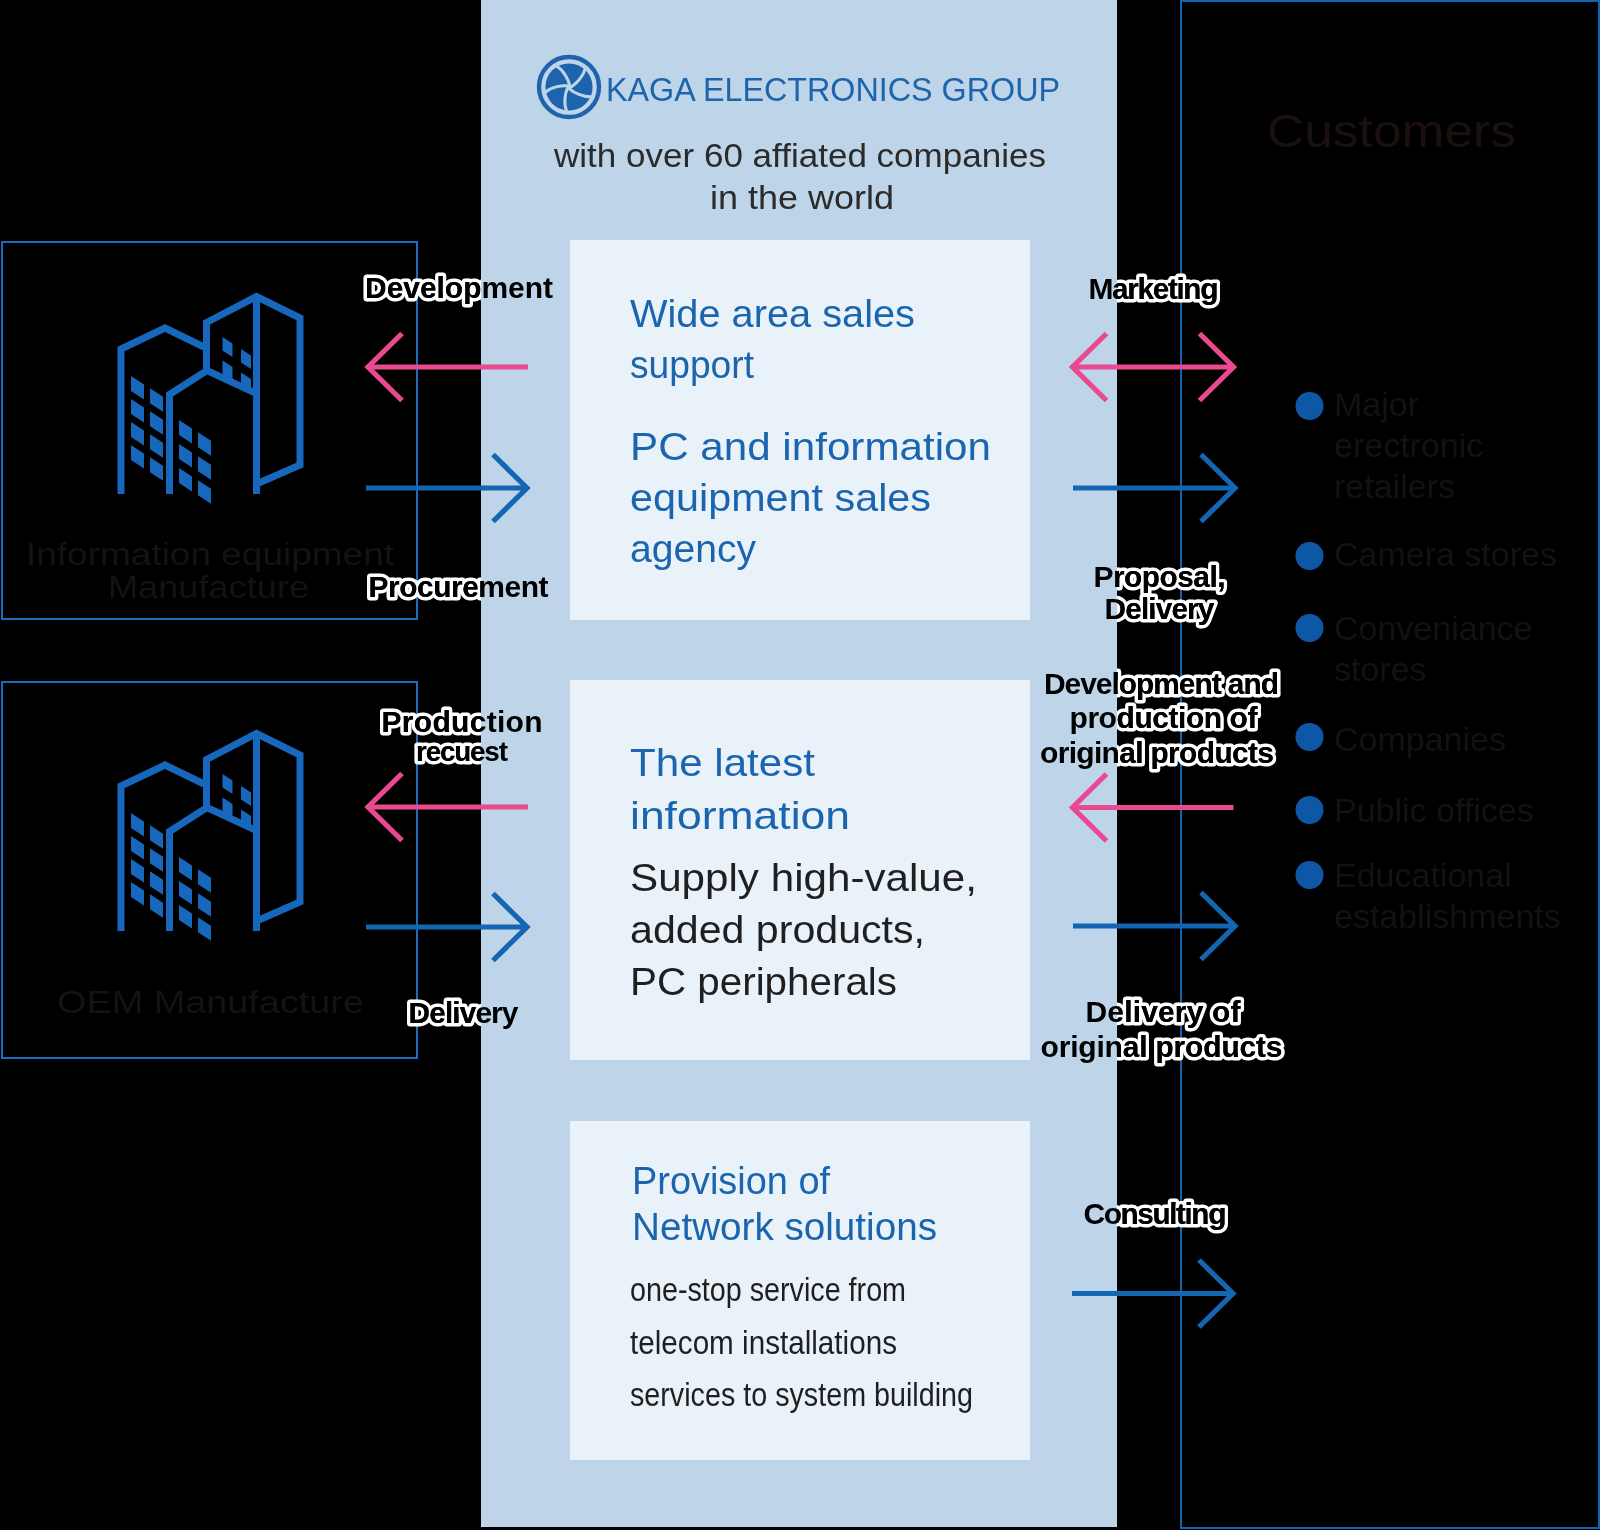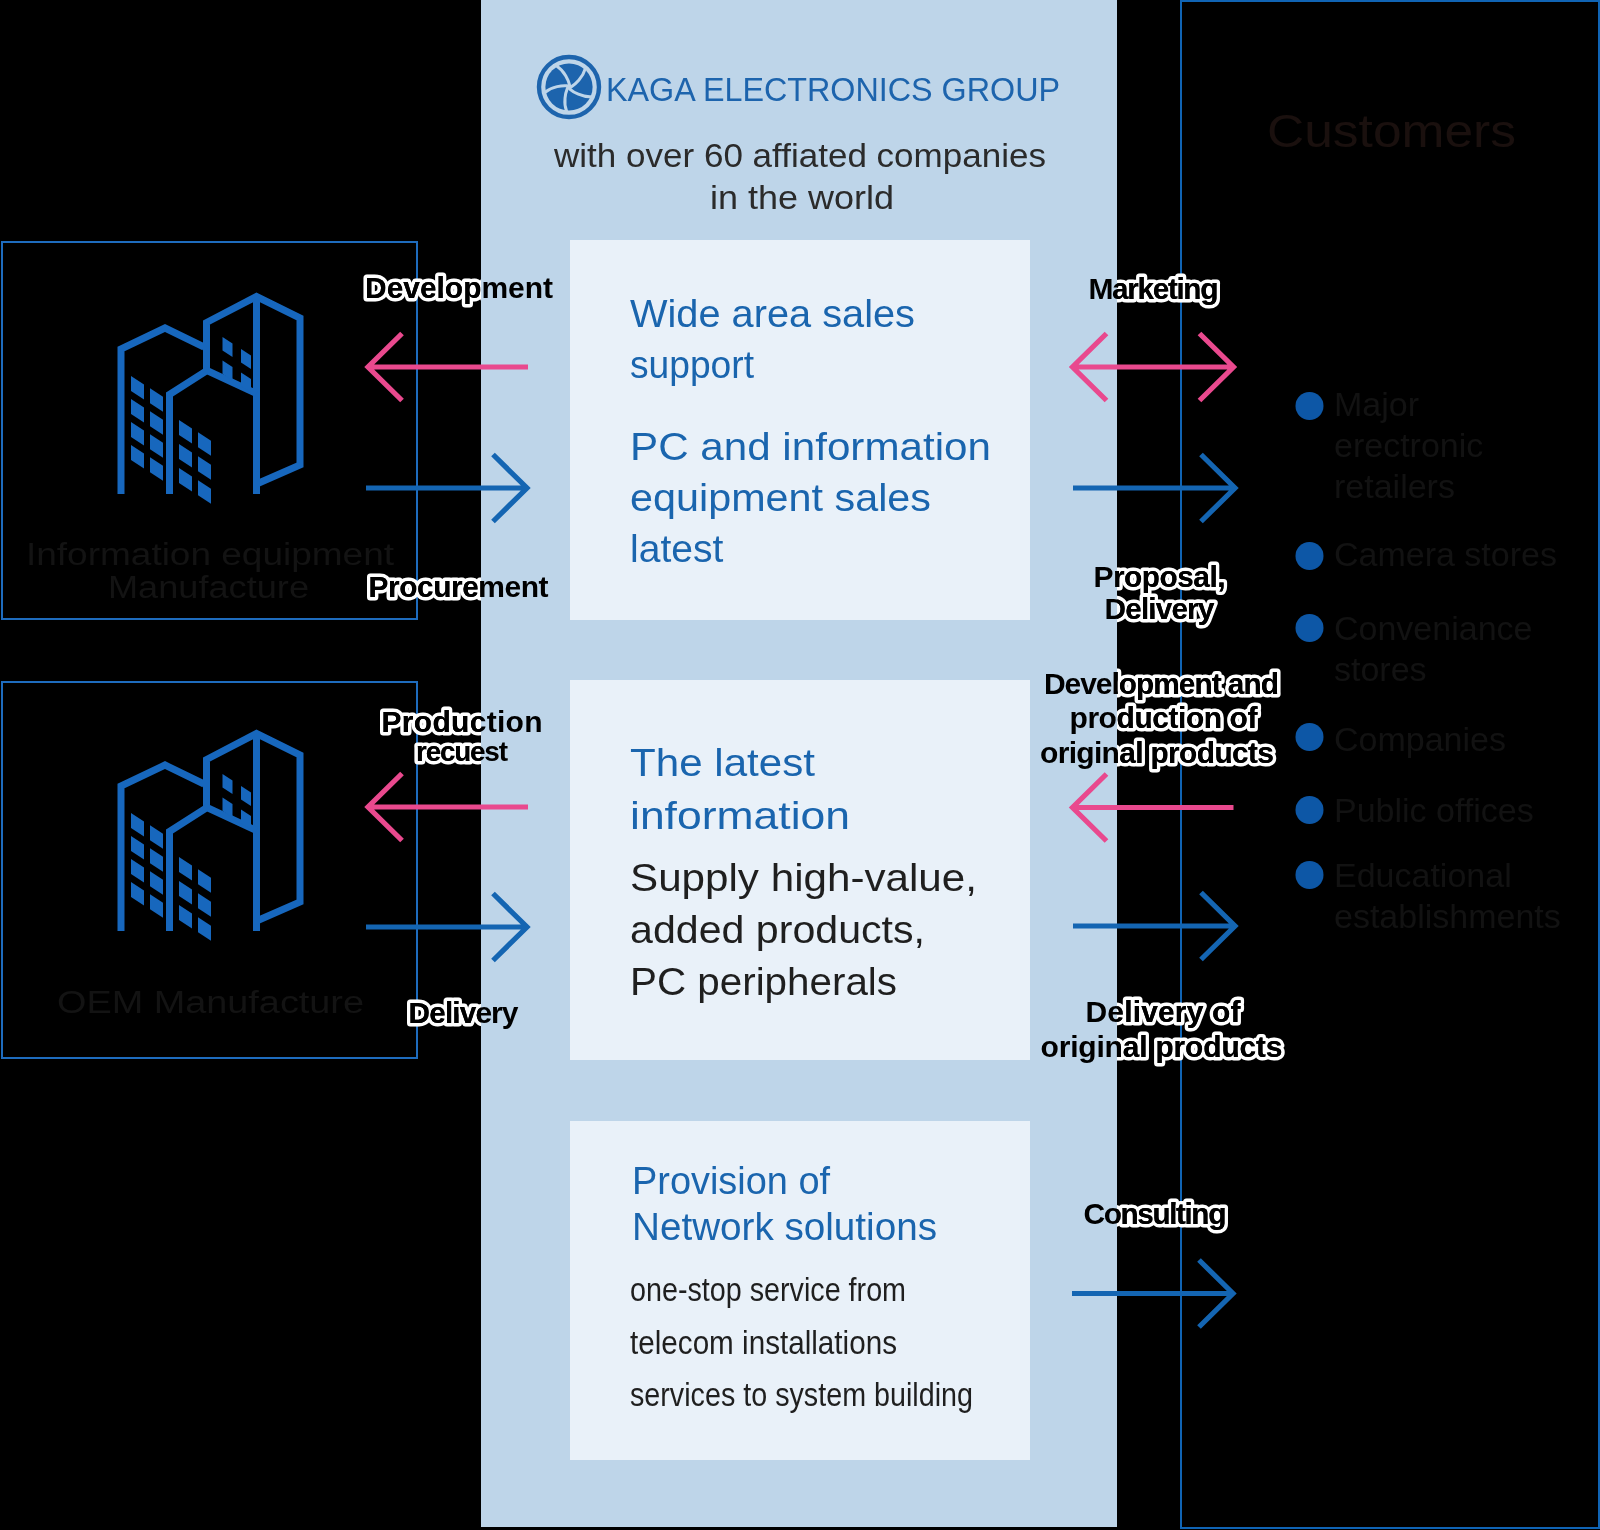--- a/index.html
+++ b/index.html
@@ -53,21 +53,21 @@
   <div id="boxB" class="abs wbox"></div>
   <div id="boxC" class="abs wbox"></div>
 
   <div class="ln" id="s1" style="left:554px;top:134px;font-size:34px;line-height:42px;color:#2b2b2b;transform:scaleX(1.0303);">with over 60 affiated companies</div>
   <div class="ln" id="s2" style="left:710px;top:176px;font-size:34px;line-height:42px;color:#2b2b2b;transform:scaleX(1.0582);">in the world</div>
 
   <div class="ln blue b39" id="a1" style="left:630px;top:287.5px;transform:scaleX(1.0192);">Wide area sales</div>
   <div class="ln blue b39" id="a2" style="left:630px;top:338.5px;transform:scaleX(0.9532);">support</div>
   <div class="ln blue b39" id="a3" style="left:630px;top:420.5px;transform:scaleX(1.0813);">PC and information</div>
   <div class="ln blue b39" id="a4" style="left:630px;top:471.5px;transform:scaleX(1.0598);">equipment sales</div>
-  <div class="ln blue b39" id="a5" style="left:630px;top:522.5px;transform:scaleX(1.0019);">latest</div>
+  <div class="ln blue b39" id="a5" style="left:630px;top:522.5px;transform:scaleX(1.0019);">agency</div>
 
   <div class="ln blue b39" id="b1" style="left:630px;top:737px;transform:scaleX(1.0802);">The latest</div>
   <div class="ln blue b39" id="b2" style="left:630px;top:790px;transform:scaleX(1.1403);">information</div>
   <div class="ln dk b39" id="b3" style="left:630px;top:851.5px;transform:scaleX(1.0814);">Supply high-value,</div>
   <div class="ln dk b39" id="b4" style="left:630px;top:903.5px;transform:scaleX(1.0547);">added products,</div>
   <div class="ln dk b39" id="b5" style="left:630px;top:955.5px;transform:scaleX(1.0350);">PC peripherals</div>
 
   <div class="ln blue b39" id="c1" style="left:632px;top:1155px;transform:scaleX(0.9717);">Provision of</div>
   <div class="ln blue b39" id="c2" style="left:632px;top:1200.5px;transform:scaleX(0.9909);">Network solutions</div>
   <div class="ln dk" id="c3" style="left:630px;top:1263px;font-size:34px;line-height:52px;transform:scaleX(0.8443);">one-stop service from</div>

